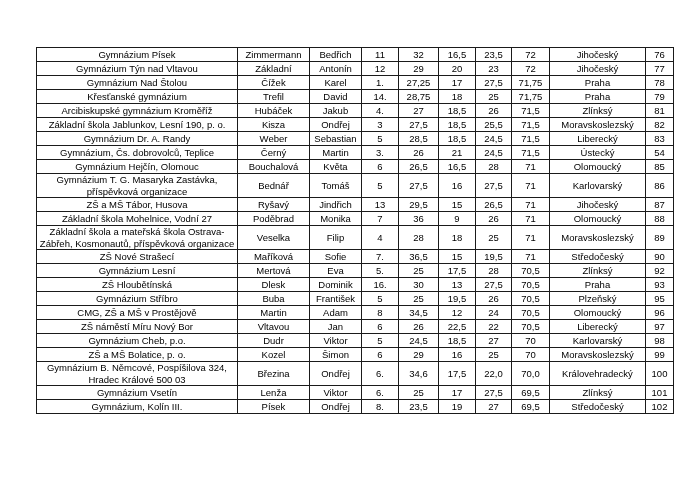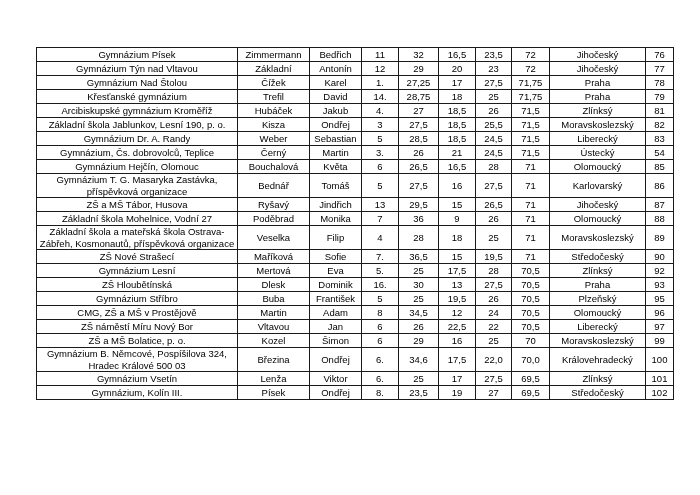--- a/index.html
+++ b/index.html
@@ -288,20 +288,32 @@
           <td>Jan</td>
           <td>6</td>
           <td>26</td>
           <td>22,5</td>
           <td>22</td>
           <td>70,5</td>
           <td>Liberecký</td>
           <td>97</td>
         </tr>
         <tr>
+          <td>Gymnázium Cheb, p.o.</td>
+          <td>Dudr</td>
+          <td>Viktor</td>
+          <td>5</td>
+          <td>24,5</td>
+          <td>18,5</td>
+          <td>27</td>
+          <td>70</td>
+          <td>Karlovarský</td>
+          <td>98</td>
+        </tr>
+        <tr>
           <td>ZŠ a MŠ Bolatice, p. o.</td>
           <td>Kozel</td>
           <td>Šimon</td>
           <td>6</td>
           <td>29</td>
           <td>16</td>
           <td>25</td>
           <td>70</td>
           <td>Moravskoslezský</td>
           <td>99</td>

